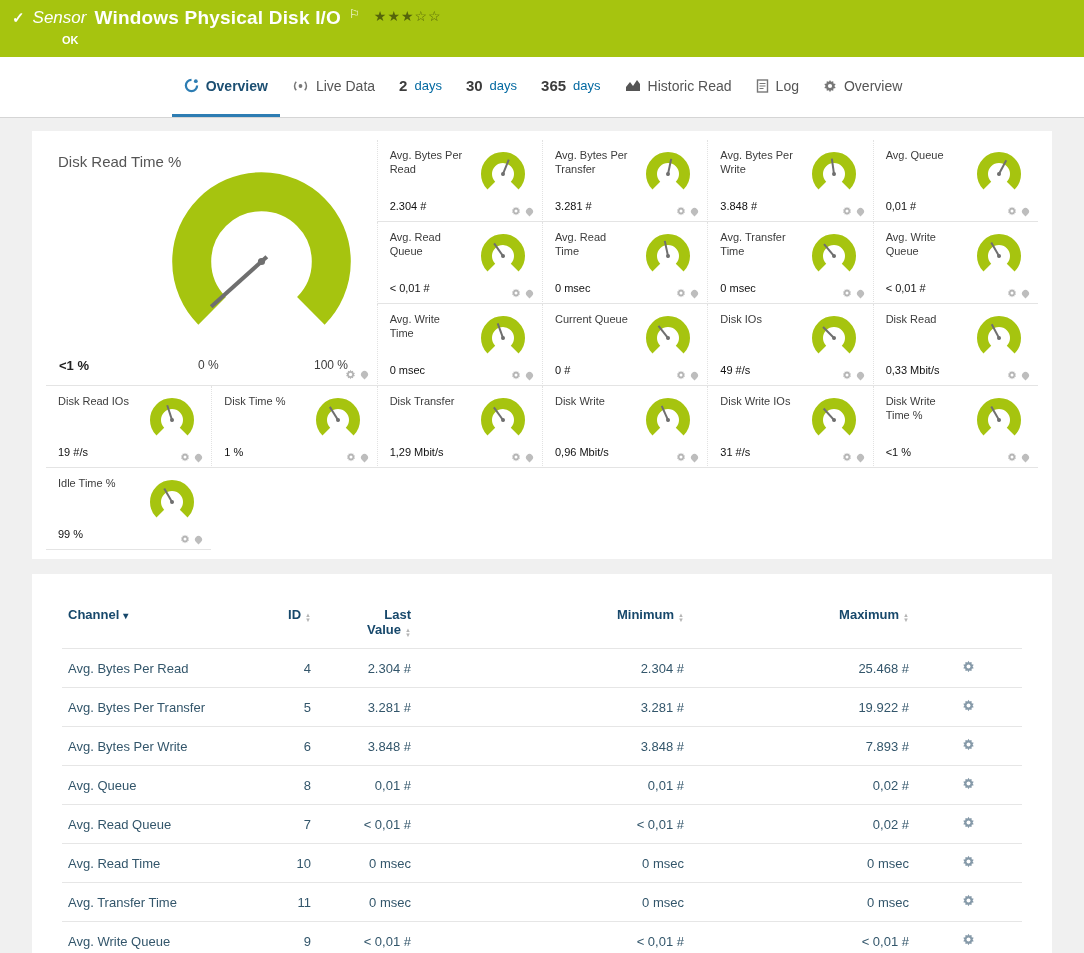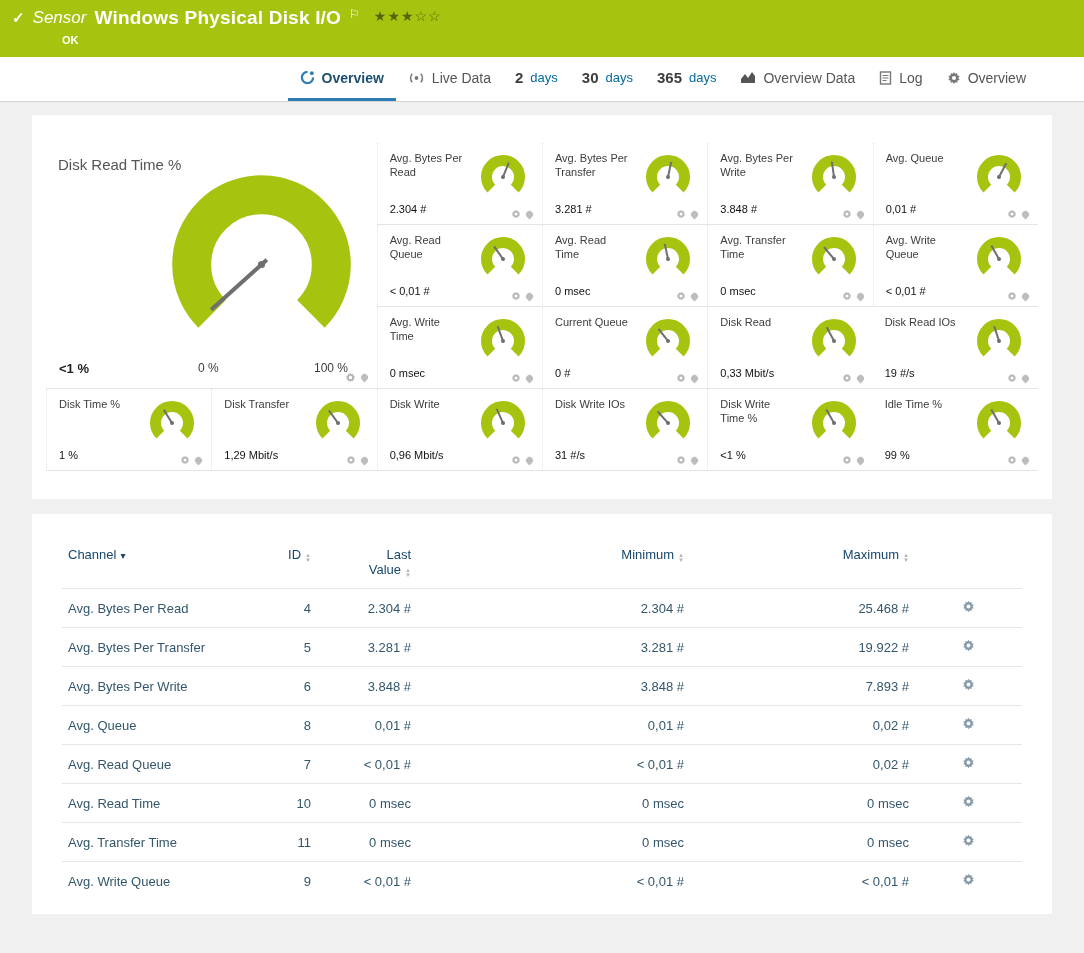--- a/index.html
+++ b/index.html
@@ -18,30 +18,30 @@
   
   .hdr{height:57px;background:var(--green);color:#fff;position:relative;}
   .hdr-line{display:flex;align-items:center;gap:8px;padding:7px 0 0 12px;}
   .check{font-size:15px;font-weight:bold;}
   .sensor-type{font-style:italic;font-size:17px;}
   .sensor-title{font-size:19px;font-weight:bold;letter-spacing:.2px;}
   .flag{font-size:12px;margin-top:-8px;cursor:pointer;}
   .stars{color:#55650a;font-size:14px;letter-spacing:1px;margin-left:6px;margin-top:-4px;cursor:pointer;}
   .status-ok{position:absolute;left:62px;top:34px;font-size:11px;font-weight:bold;}
   
-  .tabs{height:45px;background:#fff;border-bottom:1px solid #d5d5d5;
-        display:flex;align-items:stretch;justify-content:flex-end;padding:0 46px 0 48px;}
+  .tabs{height:61px;background:#fff;border-bottom:1px solid #d5d5d5;
+        display:flex;align-items:stretch;justify-content:center;padding:0 46px 0 48px;}
   .tab{display:flex;align-items:center;gap:7px;font-size:14px;color:#555;cursor:pointer;padding:0 12px;border-bottom:3px solid transparent;}
   .tab.active{color:#1c4f72;font-weight:bold;border-bottom:3px solid var(--tab-blue);}
   .tab .num{font-size:15px;font-weight:bold;color:#3c3c3c;}
   .tab .word{color:#0369a1;font-size:13px;}
   .tab-icon{display:inline-flex;align-items:center;}
   
   .panel{background:#fff;margin:13px 32px 0 32px;}
-  .panel.gauges{padding:28px 14px;}
+  .panel.gauges{padding:9px 14px;}
   .panel.table-panel{margin-top:15px;padding:25px 30px 0 30px;height:400px;}
   
   .gauge-grid{display:grid;grid-template-columns:repeat(6,1fr);grid-auto-rows:82px;grid-auto-flow:row;}
   .tile{position:relative;border-bottom:1px solid #e4e4e4;padding:9px 12px;}
   .tile.small{border-left:1px dotted #e2e2e2;}
   .tile.small.no-left{border-left:none;}
   .tile-title{font-size:11px;color:#3c3c3c;padding-right:64px;line-height:1.25;}
   .tile-value{position:absolute;left:12px;bottom:9px;font-size:11px;color:#111;}
   .gauge-svg{position:absolute;right:16px;top:11px;}
   .arc{stroke:var(--green);}
@@ -52,21 +52,21 @@
   .pin{width:7px;height:7px;background:#bdbdbd;border-radius:50% 50% 50% 0;transform:rotate(-45deg);display:inline-block;cursor:pointer;}
   
   .tile.big{grid-column:1 / span 2;grid-row:1 / span 3;}
   .big-title{font-size:15px;color:#555;padding-top:4px;}
   .big-gauge{position:absolute;left:118px;top:24px;}
   .big-value{position:absolute;left:13px;bottom:12px;font-size:13px;font-weight:bold;color:#222;}
   .scale-min{position:absolute;left:152px;bottom:13px;font-size:12px;color:#3c3c3c;}
   .scale-max{position:absolute;left:268px;bottom:13px;font-size:12px;color:#3c3c3c;}
   
   table{width:100%;border-collapse:collapse;table-layout:fixed;}
-  th{color:var(--navy);font-size:13px;font-weight:normal;text-align:left;padding:8px 6px 10px 6px;vertical-align:top;cursor:pointer;}
+  th{color:var(--navy);font-size:13px;font-weight:bold;text-align:left;padding:8px 6px 10px 6px;vertical-align:top;cursor:pointer;}
   th.num,td.num{text-align:right;}
   td{font-size:13px;color:var(--txt);padding:11px 6px;border-top:1px solid #e6e6e6;}
   td.gear-cell{text-align:center;}
   .sort{display:inline-flex;flex-direction:column;line-height:5px;font-size:6px;color:#b5b5b5;margin-left:4px;vertical-align:2px;}
   .caret{color:var(--navy);font-size:10px;margin-left:4px;}
   .row-gear{display:inline-flex;cursor:pointer;}
 </style>
 </head>
 <body>
 
@@ -111,21 +111,21 @@
     <div class="tab">
       <span class="num">365</span>
       <span class="word">days</span>
     </div>
     <div class="tab">
       <span class="tab-icon">
         <svg width="16" height="13" viewBox="0 0 16 13">
           <path d="M1 12 L1 8 L5 3 L8 7 L12 1 L15 5 L15 12 Z" fill="#555"></path>
         </svg>
       </span>
-      <span class="label">Overview Data</span>
+      <span class="label">Historic Read</span>
     </div>
     <div class="tab">
       <span class="tab-icon">
         <svg width="13" height="14" viewBox="0 0 12 14">
           <rect x="1" y="1" width="10" height="12" fill="none" stroke="#777" stroke-width="1.4"></rect>
           <path d="M3 4.5 H9 M3 7 H9 M3 9.5 H7" stroke="#777" stroke-width="1.2"></path>
         </svg>
       </span>
       <span class="label">Log</span>
     </div>
@@ -327,20 +327,38 @@
     </div>
   </div>
       <div class="tile small">
     <div class="tile-title">Current Queue</div>
     <svg class="gauge-svg" width="46" height="46" viewBox="0 0 46 46">
       <path class="arc" d="M 11.33 34.67 A 16.5 16.5 0 1 1 34.67 34.67" fill="none" stroke-width="11"></path>
       <line class="needle-line" x1="23" y1="24.5" x2="23" y2="7.5" stroke-width="2" transform="rotate(322 23 23)"></line>
       <circle class="hub" cx="23" cy="23" r="2"></circle>
     </svg>
     <div class="tile-value">0 #</div>
+    <div class="tile-icons">
+      <span class="mini-gear">
+            <svg width="10" height="10" viewBox="0 0 16 16">
+              <path d="M8 1 L9.2 3.2 L11.7 2.5 L11.9 5.1 L14.5 5.8 L13 8 L14.5 10.2 L11.9 10.9 L11.7 13.5 L9.2 12.8 L8 15 L6.8 12.8 L4.3 13.5 L4.1 10.9 L1.5 10.2 L3 8 L1.5 5.8 L4.1 5.1 L4.3 2.5 L6.8 3.2 Z" fill="#b5b5b5"></path>
+              <circle cx="8" cy="8" r="2.4" fill="#fff"></circle>
+            </svg>
+          </span>
+      <span class="pin"></span>
+    </div>
+  </div>
+      <div class="tile small">
+    <div class="tile-title">Disk IOs</div>
+    <svg class="gauge-svg" width="46" height="46" viewBox="0 0 46 46">
+      <path class="arc" d="M 11.33 34.67 A 16.5 16.5 0 1 1 34.67 34.67" fill="none" stroke-width="11"></path>
+      <line class="needle-line" x1="23" y1="24.5" x2="23" y2="7.5" stroke-width="2" transform="rotate(315 23 23)"></line>
+      <circle class="hub" cx="23" cy="23" r="2"></circle>
+    </svg>
+    <div class="tile-value">49 #/s</div>
     <div class="tile-icons">
       <span class="mini-gear">
             <svg width="10" height="10" viewBox="0 0 16 16">
               <path d="M8 1 L9.2 3.2 L11.7 2.5 L11.9 5.1 L14.5 5.8 L13 8 L14.5 10.2 L11.9 10.9 L11.7 13.5 L9.2 12.8 L8 15 L6.8 12.8 L4.3 13.5 L4.1 10.9 L1.5 10.2 L3 8 L1.5 5.8 L4.1 5.1 L4.3 2.5 L6.8 3.2 Z" fill="#b5b5b5"></path>
               <circle cx="8" cy="8" r="2.4" fill="#fff"></circle>
             </svg>
           </span>
       <span class="pin"></span>
     </div>
   </div>

